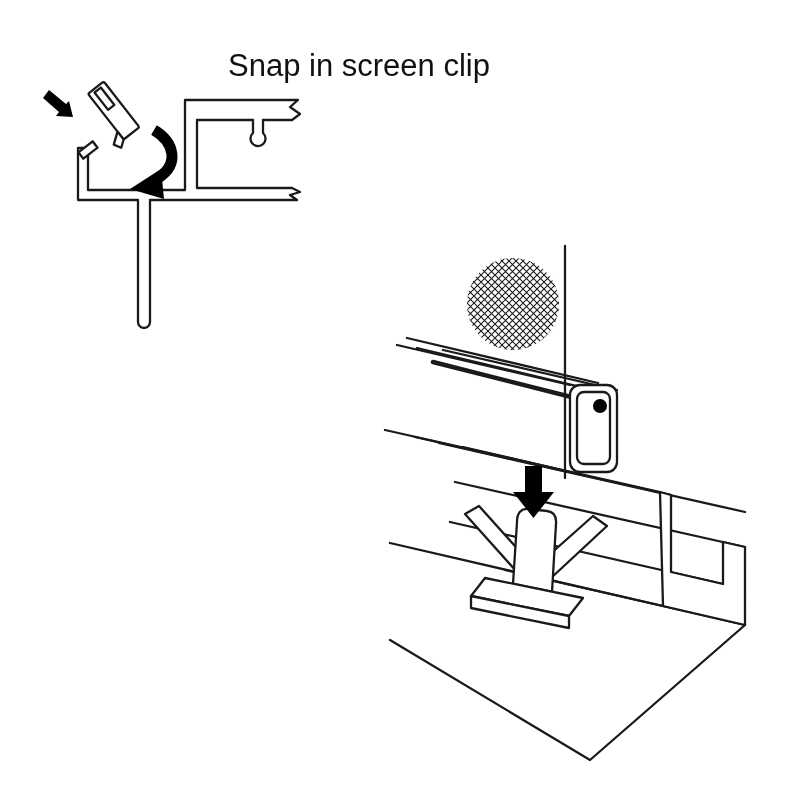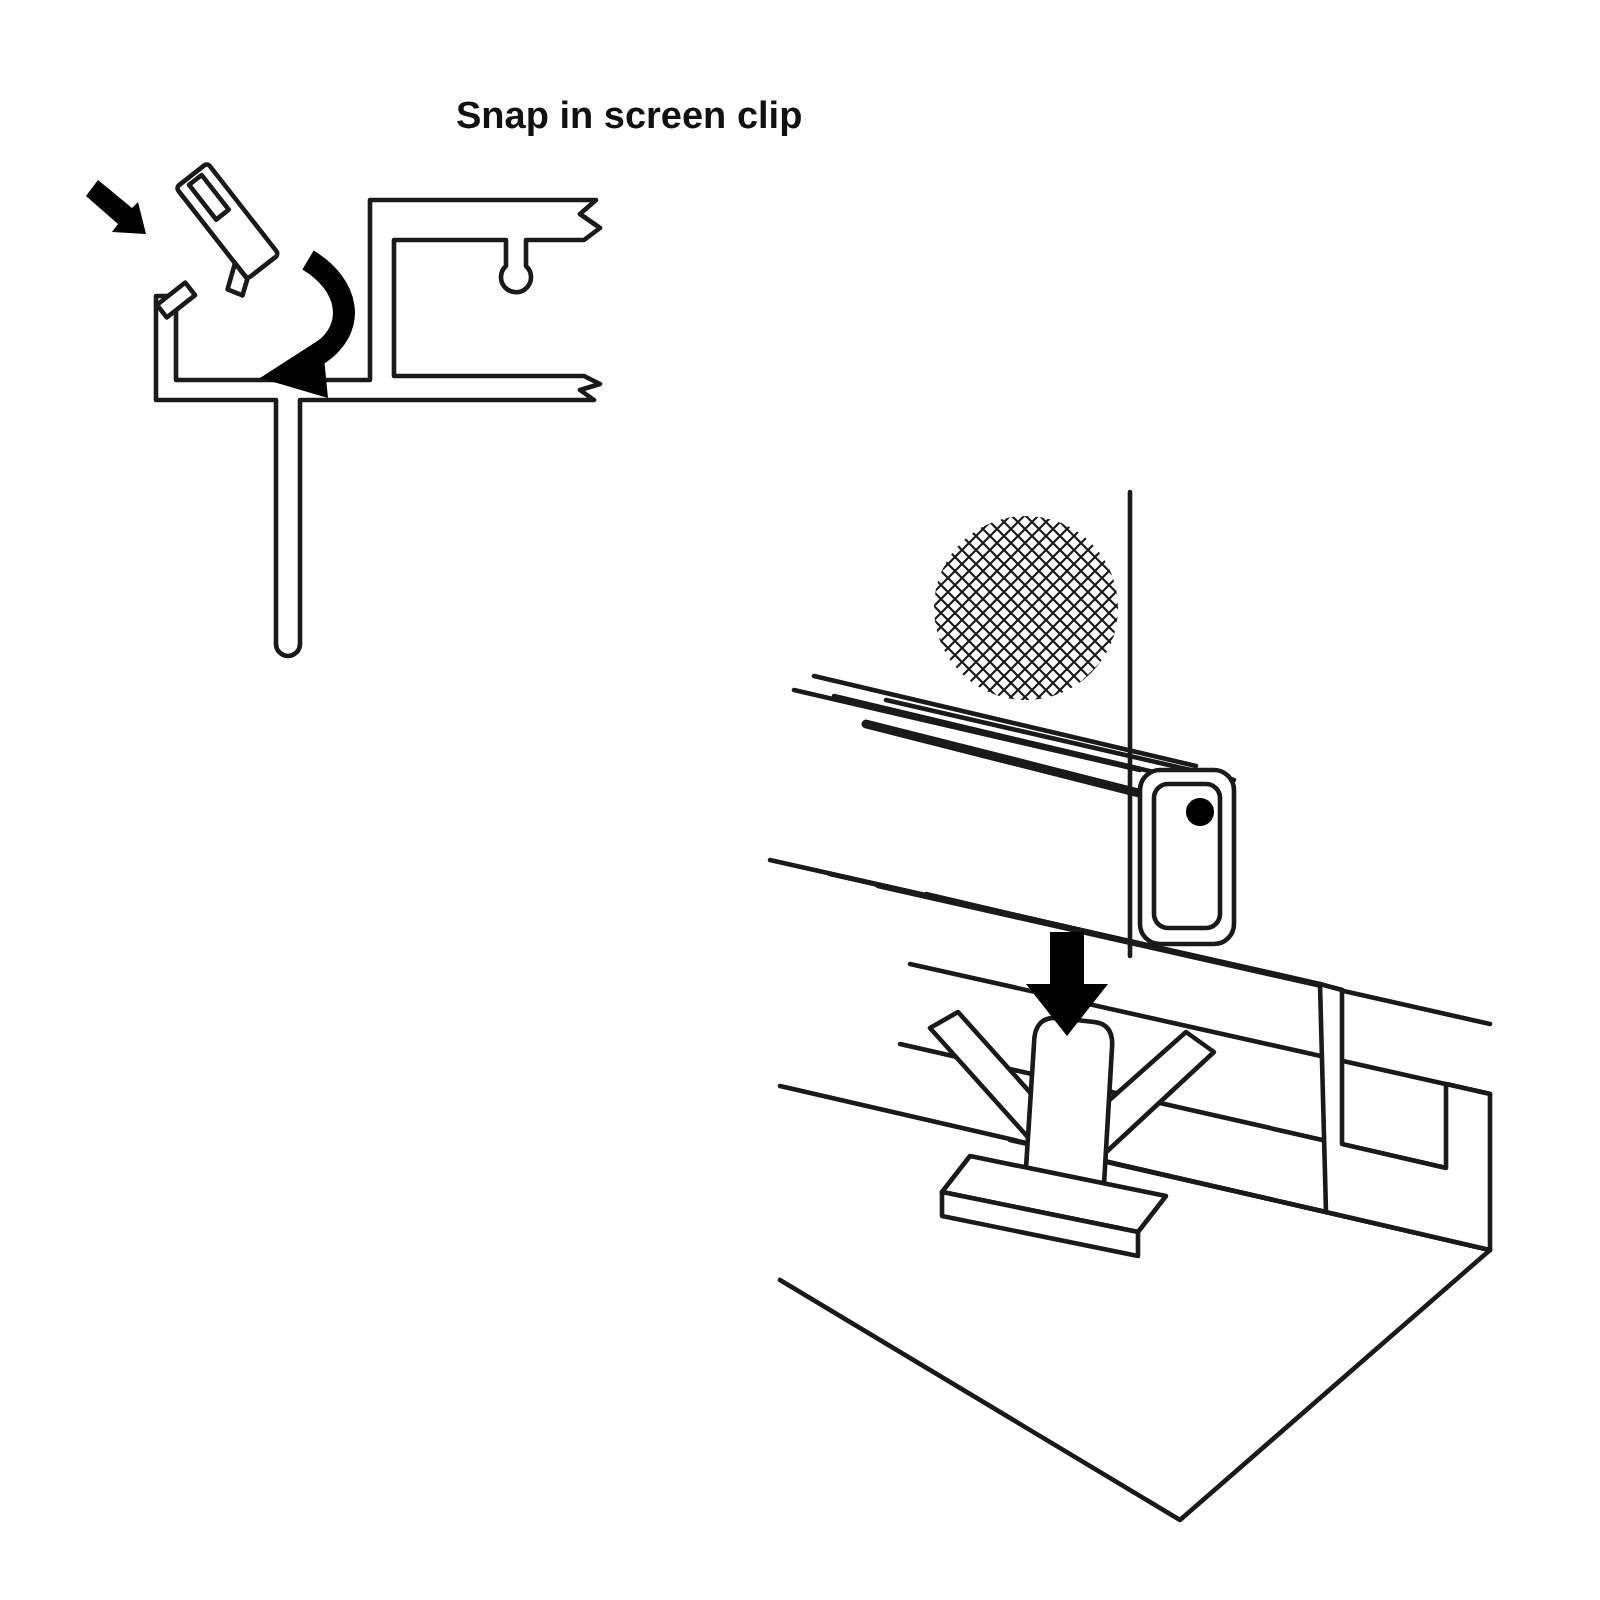--- a/index.html
+++ b/index.html
@@ -15,22 +15,22 @@
   }
   .page{
     position:relative;
     width:800px;height:800px;
     background:var(--background);
     overflow:hidden;
   }
   .title{
     position:absolute;
     left:228px;top:48px;
-    font-size:19px;
-    font-weight:bold;
+    font-size:31px;
+    font-weight:normal;
     color:#111;
     white-space:nowrap;
   }
   .fig{position:absolute;}
   .fig.cross{left:30px;top:70px;}
   .fig.persp{left:355px;top:240px;}
   
   .ln{stroke:var(--line);fill:none;stroke-width:2.3;stroke-linecap:round;stroke-linejoin:round;}
   .solid{stroke:var(--line);fill:#fff;stroke-width:2.3;stroke-linejoin:round;stroke-linecap:round;}
   .blk{fill:var(--arrow);stroke:none;}

